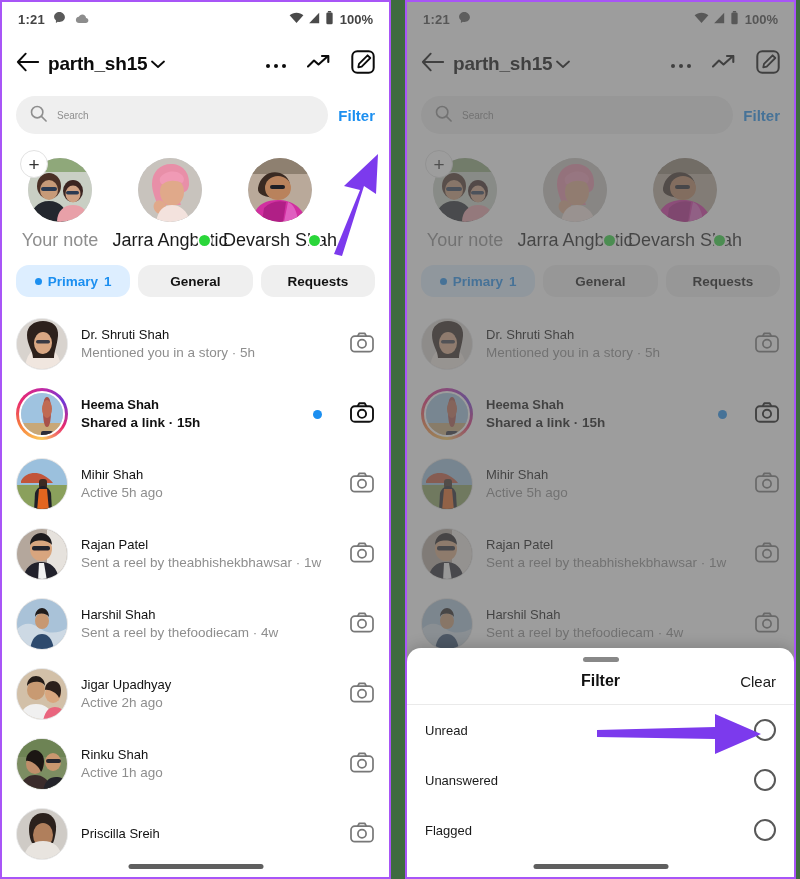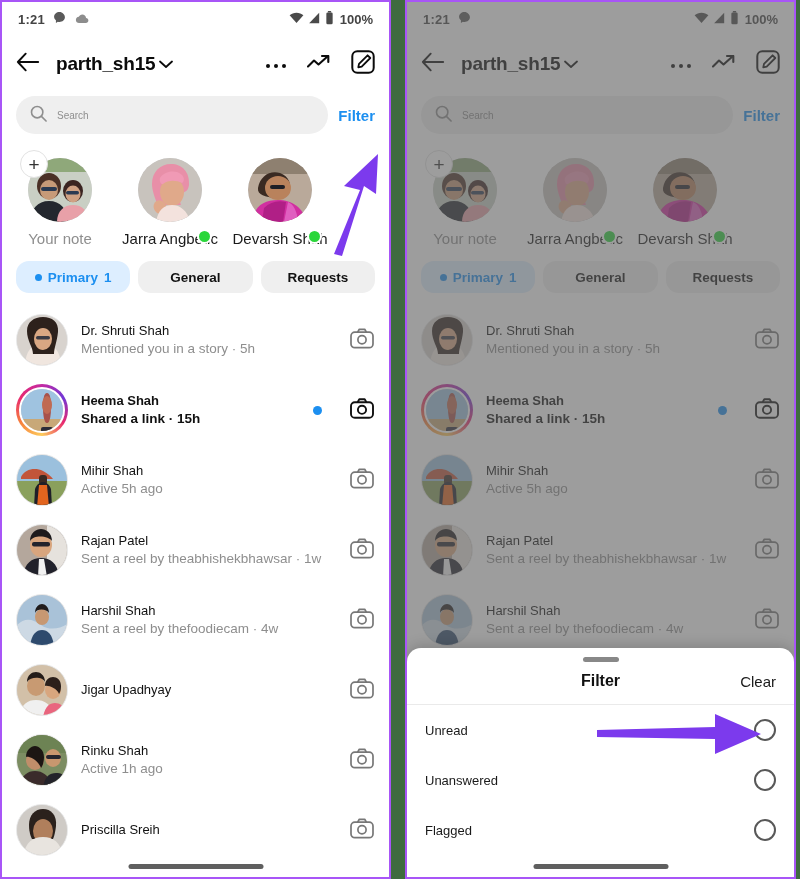--- a/index.html
+++ b/index.html
@@ -39,41 +39,41 @@
 
   
   .navbar {
     height:56px; display:flex; align-items:center;
     padding:0 14px; gap:10px;
   }
   .nav-title {
     font-size:19px; font-weight:bold; color:#0b0b0b;
     letter-spacing:-.2px;
   }
-  .nav-left { display:flex; align-items:center; gap:16px; flex:1; }
+  .nav-left { display:flex; align-items:center; gap:8px; flex:1; }
   .nav-actions { display:flex; align-items:center; gap:20px; }
   .chev { margin-left:4px; }
 
   
   .searchrow { display:flex; align-items:center; padding:4px 14px 10px 14px; gap:10px; }
   .searchbox {
     flex:1; height:38px; background:#efefef; border-radius:19px;
     display:flex; align-items:center; padding:0 14px; gap:10px;
   }
   .search-ph { font-size:10px; color:#8e8e8e; }
   .filter-link { font-size:15px; color:#1c8ff0; font-weight:600; }
 
   
   .notes { display:flex; padding:14px 14px 4px 14px; gap:22px; }
   .note { width:88px; display:flex; flex-direction:column; align-items:center; position:relative; }
   .note-av {
     width:64px; height:64px; border-radius:50%;
     background:#cfcfcf; position:relative; overflow:hidden;
   }
-  .note-label { margin-top:8px; font-size:15px; color:#1a1a1a; white-space:nowrap; }
+  .note-label { margin-top:8px; font-size:18px; color:#1a1a1a; white-space:nowrap; }
   .note-label.muted { color:#8e8e8e; }
   .plus {
     position:absolute; left:4px; top:-8px; width:28px; height:28px;
     border-radius:50%; background:#fff; border:1px solid #e2e2e2;
     display:flex; align-items:center; justify-content:center;
     font-size:19px; color:#333; line-height:1; z-index:3;
   }
   .onlinedot {
     position:absolute; right:2px; bottom:3px; width:15px; height:15px;
     border-radius:50%; background:#2ad63a; border:2px solid #fff; z-index:4;
@@ -472,20 +472,21 @@
                   <path d="M10 17c0-7 5-10 9-10s9 3 9 10c-2-5-14-6-18 0z" fill="#241c18"></path>
                   <ellipse cx="36" cy="25" rx="8" ry="9" fill="#d8a67e"></ellipse>
                   <path d="M28 21c0-6 4-9 8-9s8 3 8 9c0 6-2 8-2 8-2-6-11-9-14-8z" fill="#2b1f1a"></path>
                   <path d="M2 52c2-12 8-17 17-17s16 5 18 17z" fill="#f0f0f0"></path>
                   <path d="M26 52c2-10 6-14 12-14s12 5 14 14z" fill="#e9657e"></path>
                 </svg>
           </div>
             </div>
           <div class="meta">
             <div class="cname">Jigar Upadhyay</div>
+            <div class="cprev">Active 2h ago</div>
           </div>
           <div class="camwrap">
               <span>
             <svg width="24" height="21" viewBox="0 0 24 21">
                   <rect x="1" y="4.2" width="22" height="15.5" rx="3.8" stroke="#777" stroke-width="1.7" fill="none"></rect>
                   <path d="M7.6 4.2 9.3 1.3h5.4l1.7 2.9" stroke="#777" stroke-width="1.7" fill="none" stroke-linejoin="round"></path>
                   <circle cx="12" cy="11.8" r="4.1" stroke="#777" stroke-width="1.7" fill="none"></circle>
                 </svg>
           </span>
             </div>

